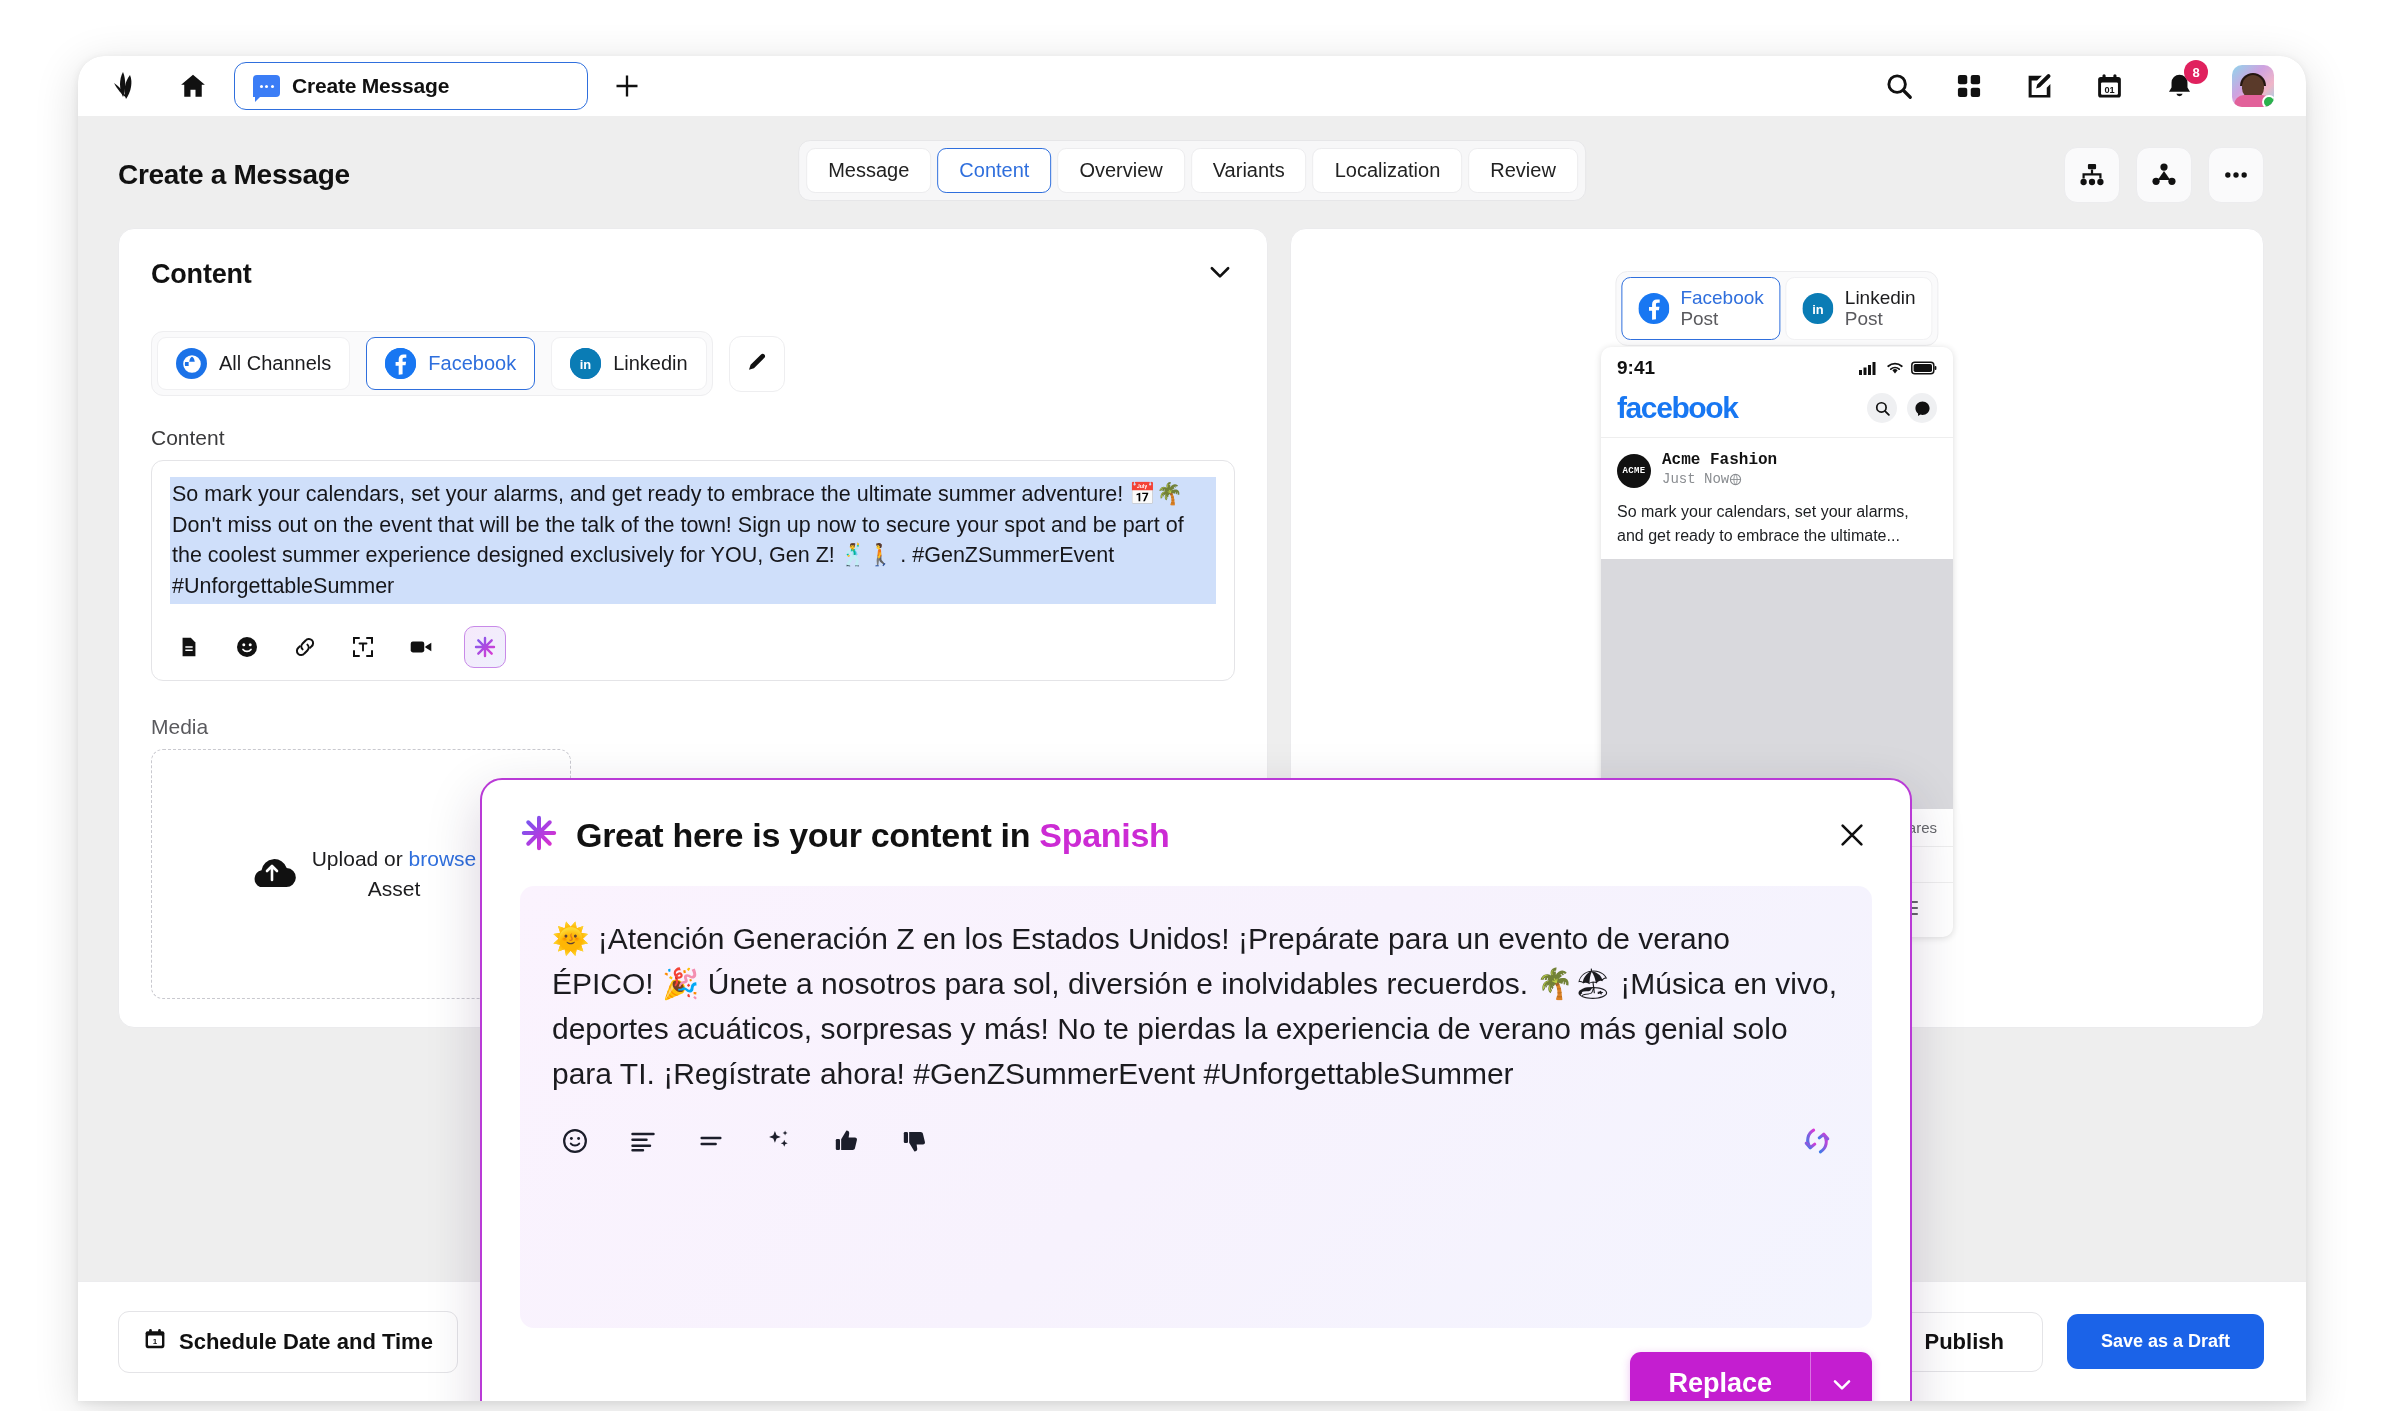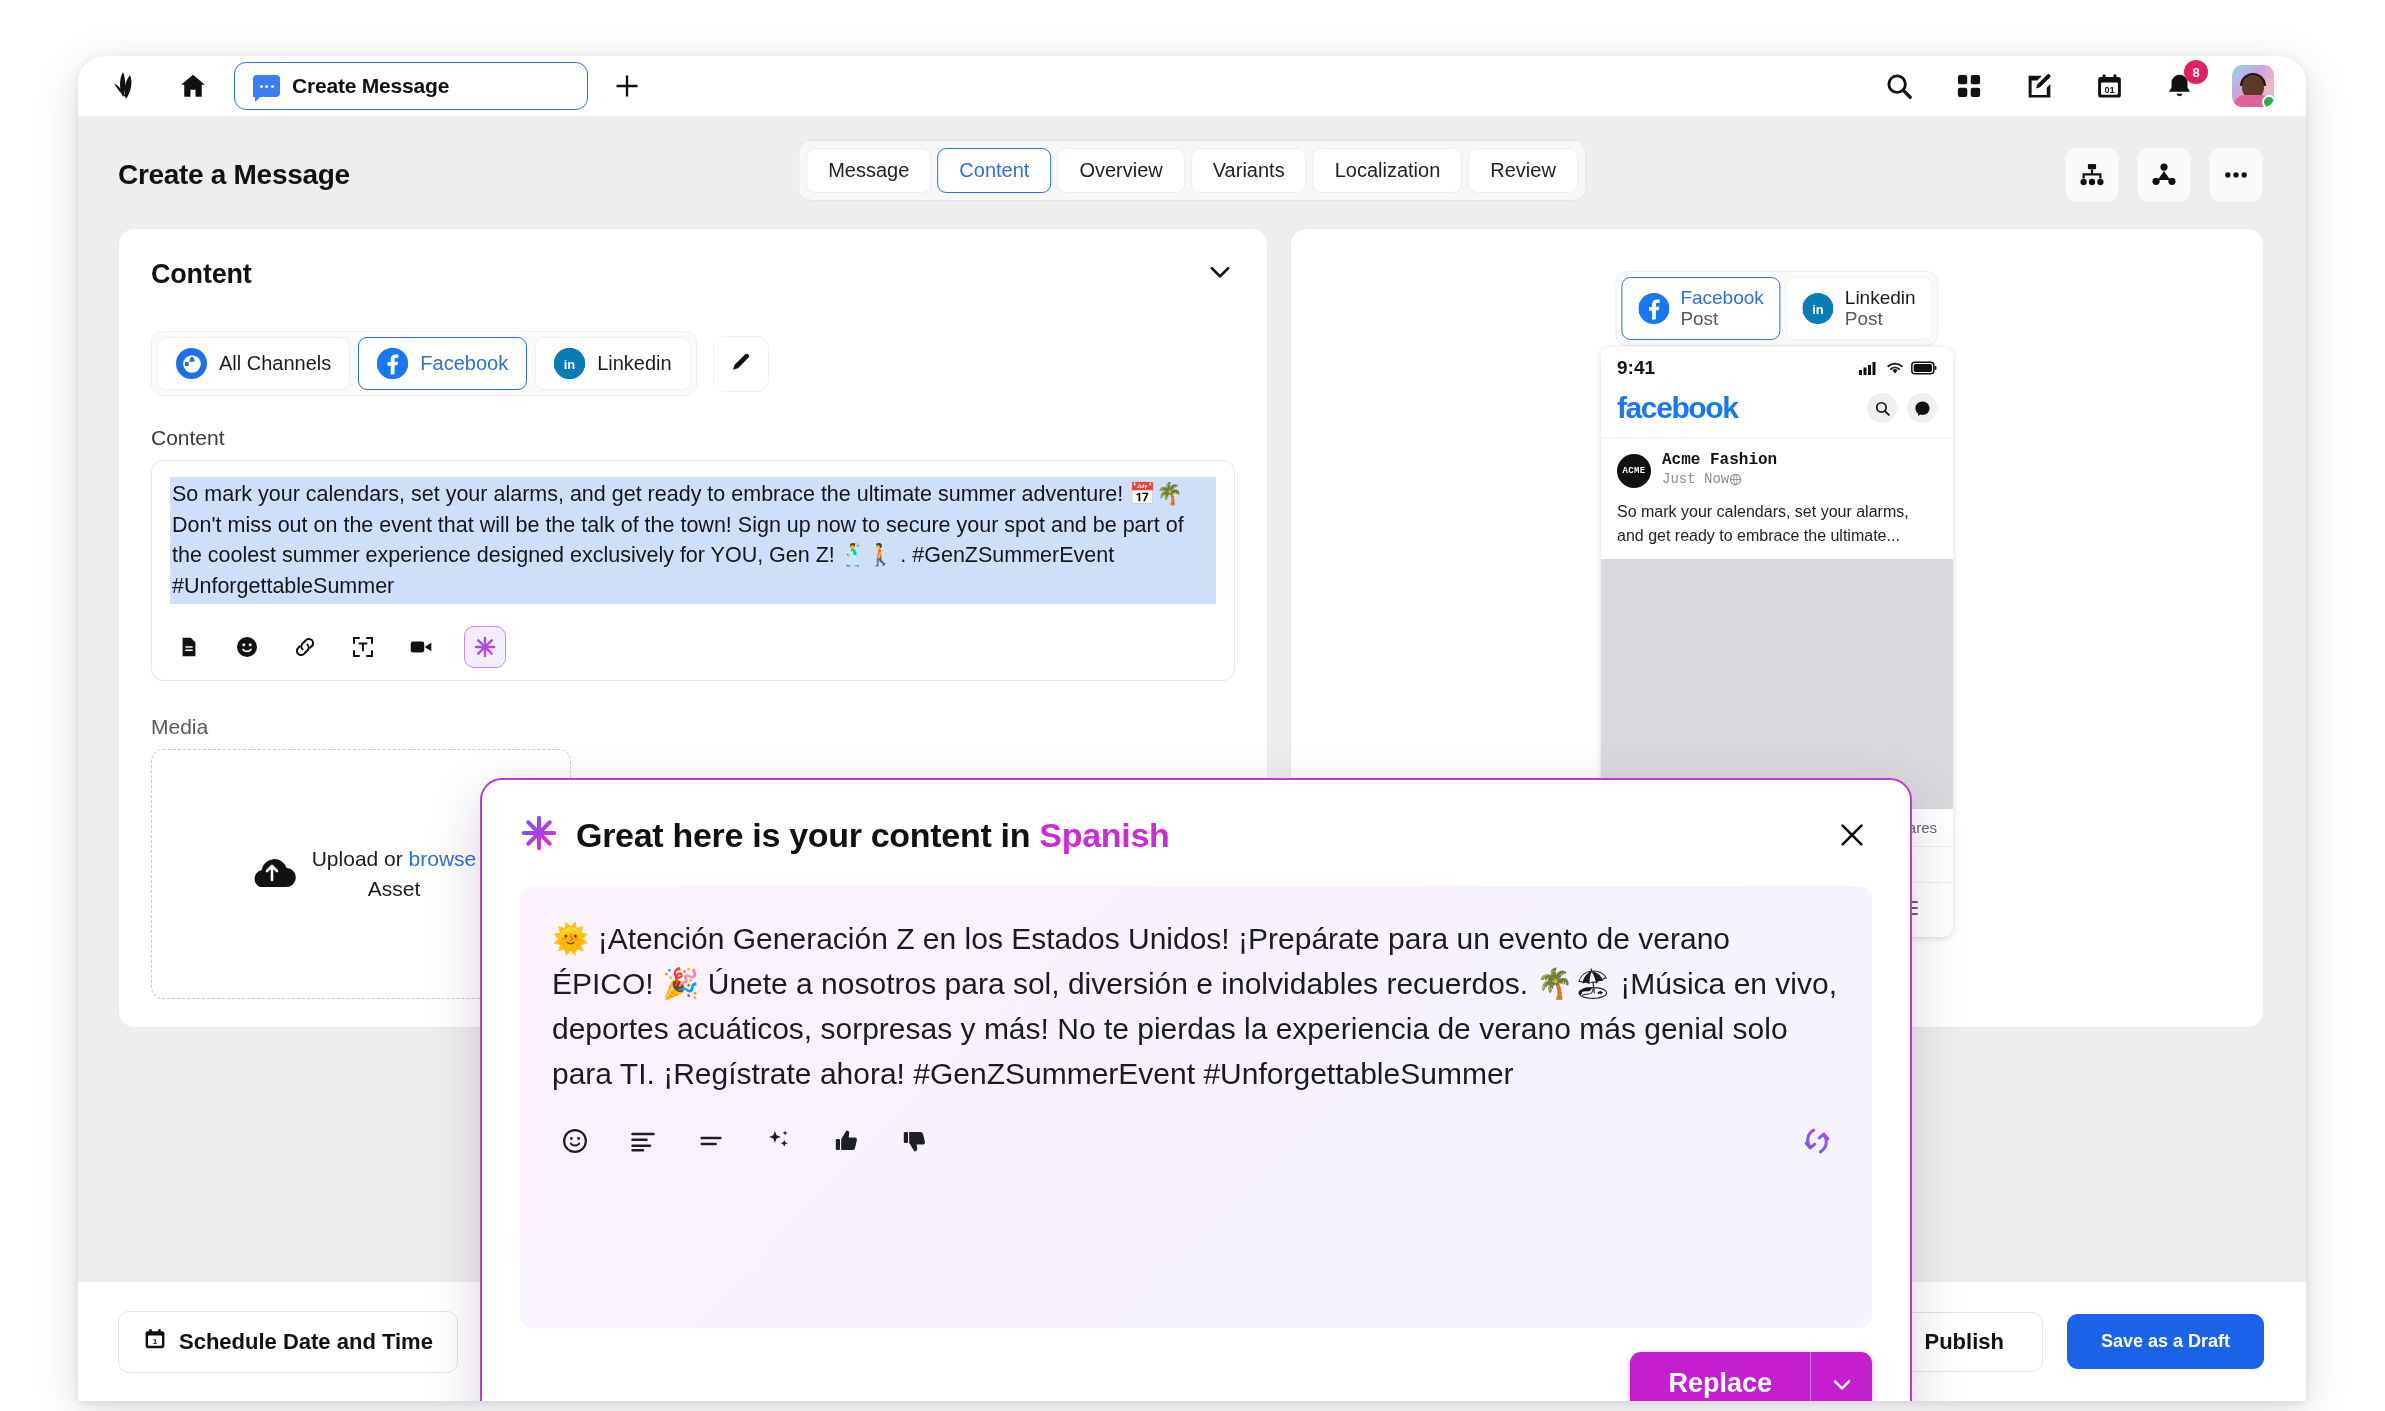--- a/index.html
+++ b/index.html
@@ -117,21 +117,21 @@
     background: #fff; border: 1px solid #ebebed; border-radius: 16px;
   }
   .left-card { width: 1150px; min-height: 730px; padding: 28px 32px; }
   .right-card { flex: 1; min-height: 730px; position: relative; overflow: hidden; }
 
   .card-head { display:flex; align-items:center; justify-content: space-between; }
   .card-title { font-size: 27px; font-weight: 700; color:#111; letter-spacing:-0.2px; }
 
   .chan-row { display:flex; align-items:center; gap: 16px; margin-top: 40px; }
   .chan-group {
-    display:flex; gap: 8px; background:#fafafb; border:1px solid #eeeef0;
+    display:flex; gap: 16px; background:#fafafb; border:1px solid #eeeef0;
     border-radius: 12px; padding: 5px;
   }
   .chan {
     display:flex; align-items:center; gap: 12px;
     padding: 10px 18px; border-radius: 9px; background:#fff;
     border:1px solid #f0f0f2; font-size: 20px; color:#1c1c1e; cursor:pointer;
   }
   .chan.active { border-color:#2f6fdd; color:#2f6fdd; }
   .ico-circle { width: 31px; height: 31px; border-radius: 50%; display:flex; align-items:center; justify-content:center; flex:none;}
   .pencil-btn {

